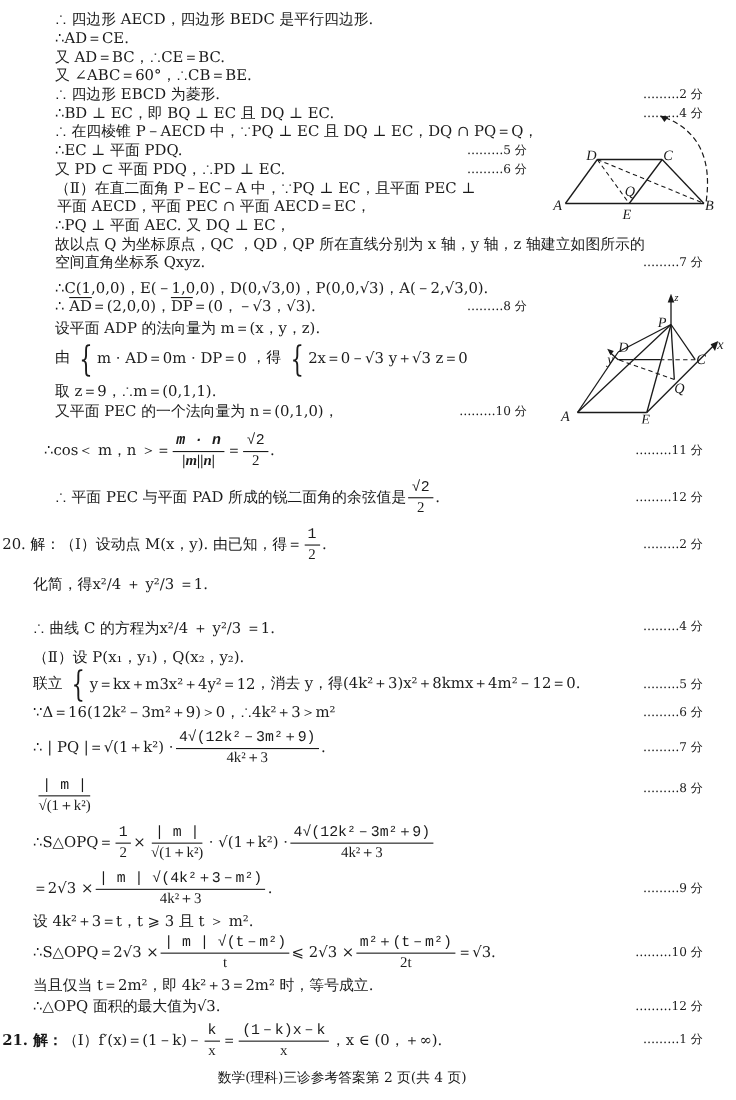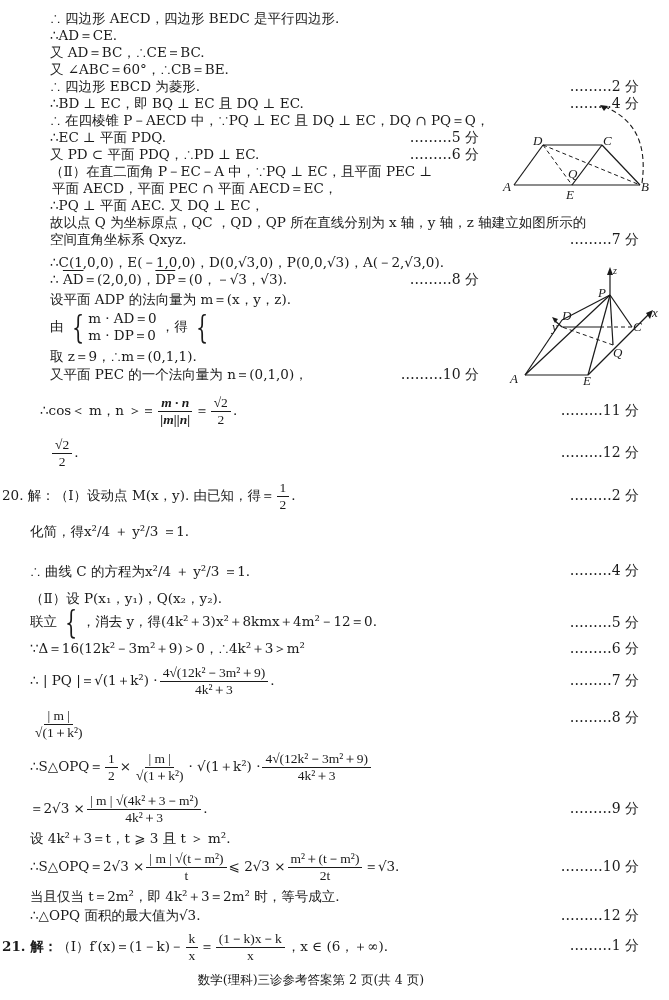--- a/index.html
+++ b/index.html
@@ -1,26 +1,26 @@
 <!DOCTYPE html>
 <html><head>
 <meta charset="utf-8">
 <style>
   html, body { margin:0; padding:0; background:#ffffff; }
   body { width:669px; height:1000px; position:relative; overflow:hidden;
          font-family:"DejaVu Serif","Liberation Serif",serif; color:#1a1a1a; font-size:13.5px; }
   .ln { position:absolute; white-space:nowrap; line-height:17px; }
   .b { font-weight:bold; font-style:italic; }
-  .sc { position:absolute; right:30px; white-space:nowrap; font-size:14px; }
+  .sc { position:absolute; right:30px; white-space:nowrap; font-size:11px; }
   .frac { display:inline-flex; flex-direction:column; align-items:center; vertical-align:middle; margin:0 2px; font-family:"Liberation Serif",serif; }
-  .frac .num { border-bottom:1px solid #1a1a1a; padding:0 3px; line-height:16px; }
+  .frac .num { border-bottom:1px solid #1a1a1a; padding:0 3px; line-height:16px;font-family:Liberation Mono, monospace; }
   .frac .den { padding:0 3px; line-height:16px; }
   .sys { display:inline-flex; align-items:center; vertical-align:middle; }
   .brace { font-size:32px; line-height:32px; font-family:"DejaVu Serif",serif; transform:scaleX(0.6); }
-  .sys .rows { display:flex; flex-direction:column; line-height:17px; }
+  .sys .rows { display:flex; flex-direction:row; line-height:17px; }
   .footer { position:absolute; top:972px; left:0; width:622px; text-align:center; font-size:12.5px; }
   svg text { font-family:"Liberation Serif",serif; font-style:italic; font-size:13px; fill:#1a1a1a; }
 </style>
 </head>
 <body>
 
 <div class="ln" style="top:10px;left:50px">∴ 四边形 AECD，四边形 BEDC 是平行四边形.</div>
 <div class="ln" style="top:27px;left:50px">∴AD＝CE.</div>
 <div class="ln" style="top:44px;left:50px">又 AD＝BC，∴CE＝BC.</div>
 <div class="ln" style="top:61px;left:50px">又 ∠ABC＝60°，∴CB＝BE.</div>
@@ -70,20 +70,24 @@
   <span class="sys">
     <span class="brace">{</span>
     <span class="rows">
         <span>m · AD＝0</span>
         <span>m · DP＝0</span>
       </span>
   </span>
   <span>，得</span>
   <span class="sys">
     <span class="brace">{</span>
+    <span class="rows">
+        <span style="text-align:center">2x＝0</span>
+        <span>－√3 y＋√3 z＝0</span>
+      </span>
   </span>
 </div>
 <div class="ln" style="top:348px;left:50px">取 z＝9，∴m＝(0,1,1).</div>
 <div class="ln" style="top:366px;left:50px">又平面 PEC 的一个法向量为 n＝(0,1,0)，</div>
 <div class="sc" style="top:366px;right:190px">………10 分</div>
 
 <svg style="position:absolute;left:500px;top:265px" width="169" height="120" viewBox="0 0 169 120">
   <line x1="110" y1="30" x2="110" y2="8" stroke="#1a1a1a" stroke-width="1.2"></line>
   <polygon points="107,10 113,10 110,2" fill="#1a1a1a"></polygon>
   <line x1="25" y1="110" x2="88" y2="110" stroke="#1a1a1a" stroke-width="1.2"></line>
@@ -116,21 +120,21 @@
       <span class="num b">m · n</span>
       <span class="den b">|m||n|</span>
     </span><span>＝</span><span class="frac">
       <span class="num">√2</span>
       <span class="den">2</span>
     </span>.
 </div>
 <div class="sc" style="top:402px">………11 分</div>
 
 <div class="ln" style="top:435px;left:50px;line-height:34px">
-  <span class="frac">
+  <span>∴ 平面 PEC 与平面 PAD 所成的锐二面角的余弦值是</span><span class="frac">
       <span class="num">√2</span>
       <span class="den">2</span>
     </span>.
 </div>
 <div class="sc" style="top:444px">………12 分</div>
 
 <div class="ln" style="top:478px;left:2px;line-height:34px">
   <span style="font-weight:normal">20. 解：</span><span>（Ⅰ）设动点 M(x，y). 由已知，得</span>＝<span class="frac">
       <span class="num">1</span>
       <span class="den">2</span>
@@ -144,20 +148,24 @@
 <div class="ln" style="top:556px;left:30px;line-height:30px">
   <span>∴ 曲线 C 的方程为</span><span>x²/4 ＋ y²/3 ＝1.</span>
 </div>
 <div class="sc" style="top:562px">………4 分</div>
 <div class="ln" style="top:590px;left:30px">（Ⅱ）设 P(x₁，y₁)，Q(x₂，y₂).</div>
 
 <div class="ln" style="top:606px;left:30px">
   <span>联立</span>
   <span class="sys">
     <span class="brace">{</span>
+    <span class="rows">
+        <span>y＝kx＋m</span>
+        <span>3x²＋4y²＝12</span>
+      </span>
   </span><span>，消去 y，得(4k²＋3)x²＋8kmx＋4m²－12＝0.</span>
 </div>
 <div class="sc" style="top:614px">………5 分</div>
 <div class="ln" style="top:640px;left:30px">∵Δ＝16(12k²－3m²＋9)＞0，∴4k²＋3＞m²</div>
 <div class="sc" style="top:640px">………6 分</div>
 
 <div class="ln" style="top:662px;left:30px;line-height:36px">
   <span>∴ | PQ |＝√(1＋k²) ·</span><span class="frac">
       <span class="num">4√(12k²－3m²＋9)</span>
       <span class="den">4k²＋3</span>
@@ -211,17 +219,17 @@
 <div class="ln" style="top:907px;left:30px">∴△OPQ 面积的最大值为√3.</div>
 <div class="sc" style="top:907px">………12 分</div>
 
 <div class="ln" style="top:928px;left:2px;line-height:36px">
   <span style="font-weight:bold">21. 解：</span><span>（Ⅰ）f′(x)＝(1－k)－</span><span class="frac">
       <span class="num">k</span>
       <span class="den">x</span>
     </span><span>＝</span><span class="frac">
       <span class="num">(1－k)x－k</span>
       <span class="den">x</span>
-    </span><span>，x ∈ (6，＋∞).</span>
+    </span><span>，x ∈ (0，＋∞).</span>
 </div>
 <div class="sc" style="top:937px">………1 分</div>
 
 <div class="footer">数学(理科)三诊参考答案第 2 页(共 4 页)</div>
 
 </body></html>

